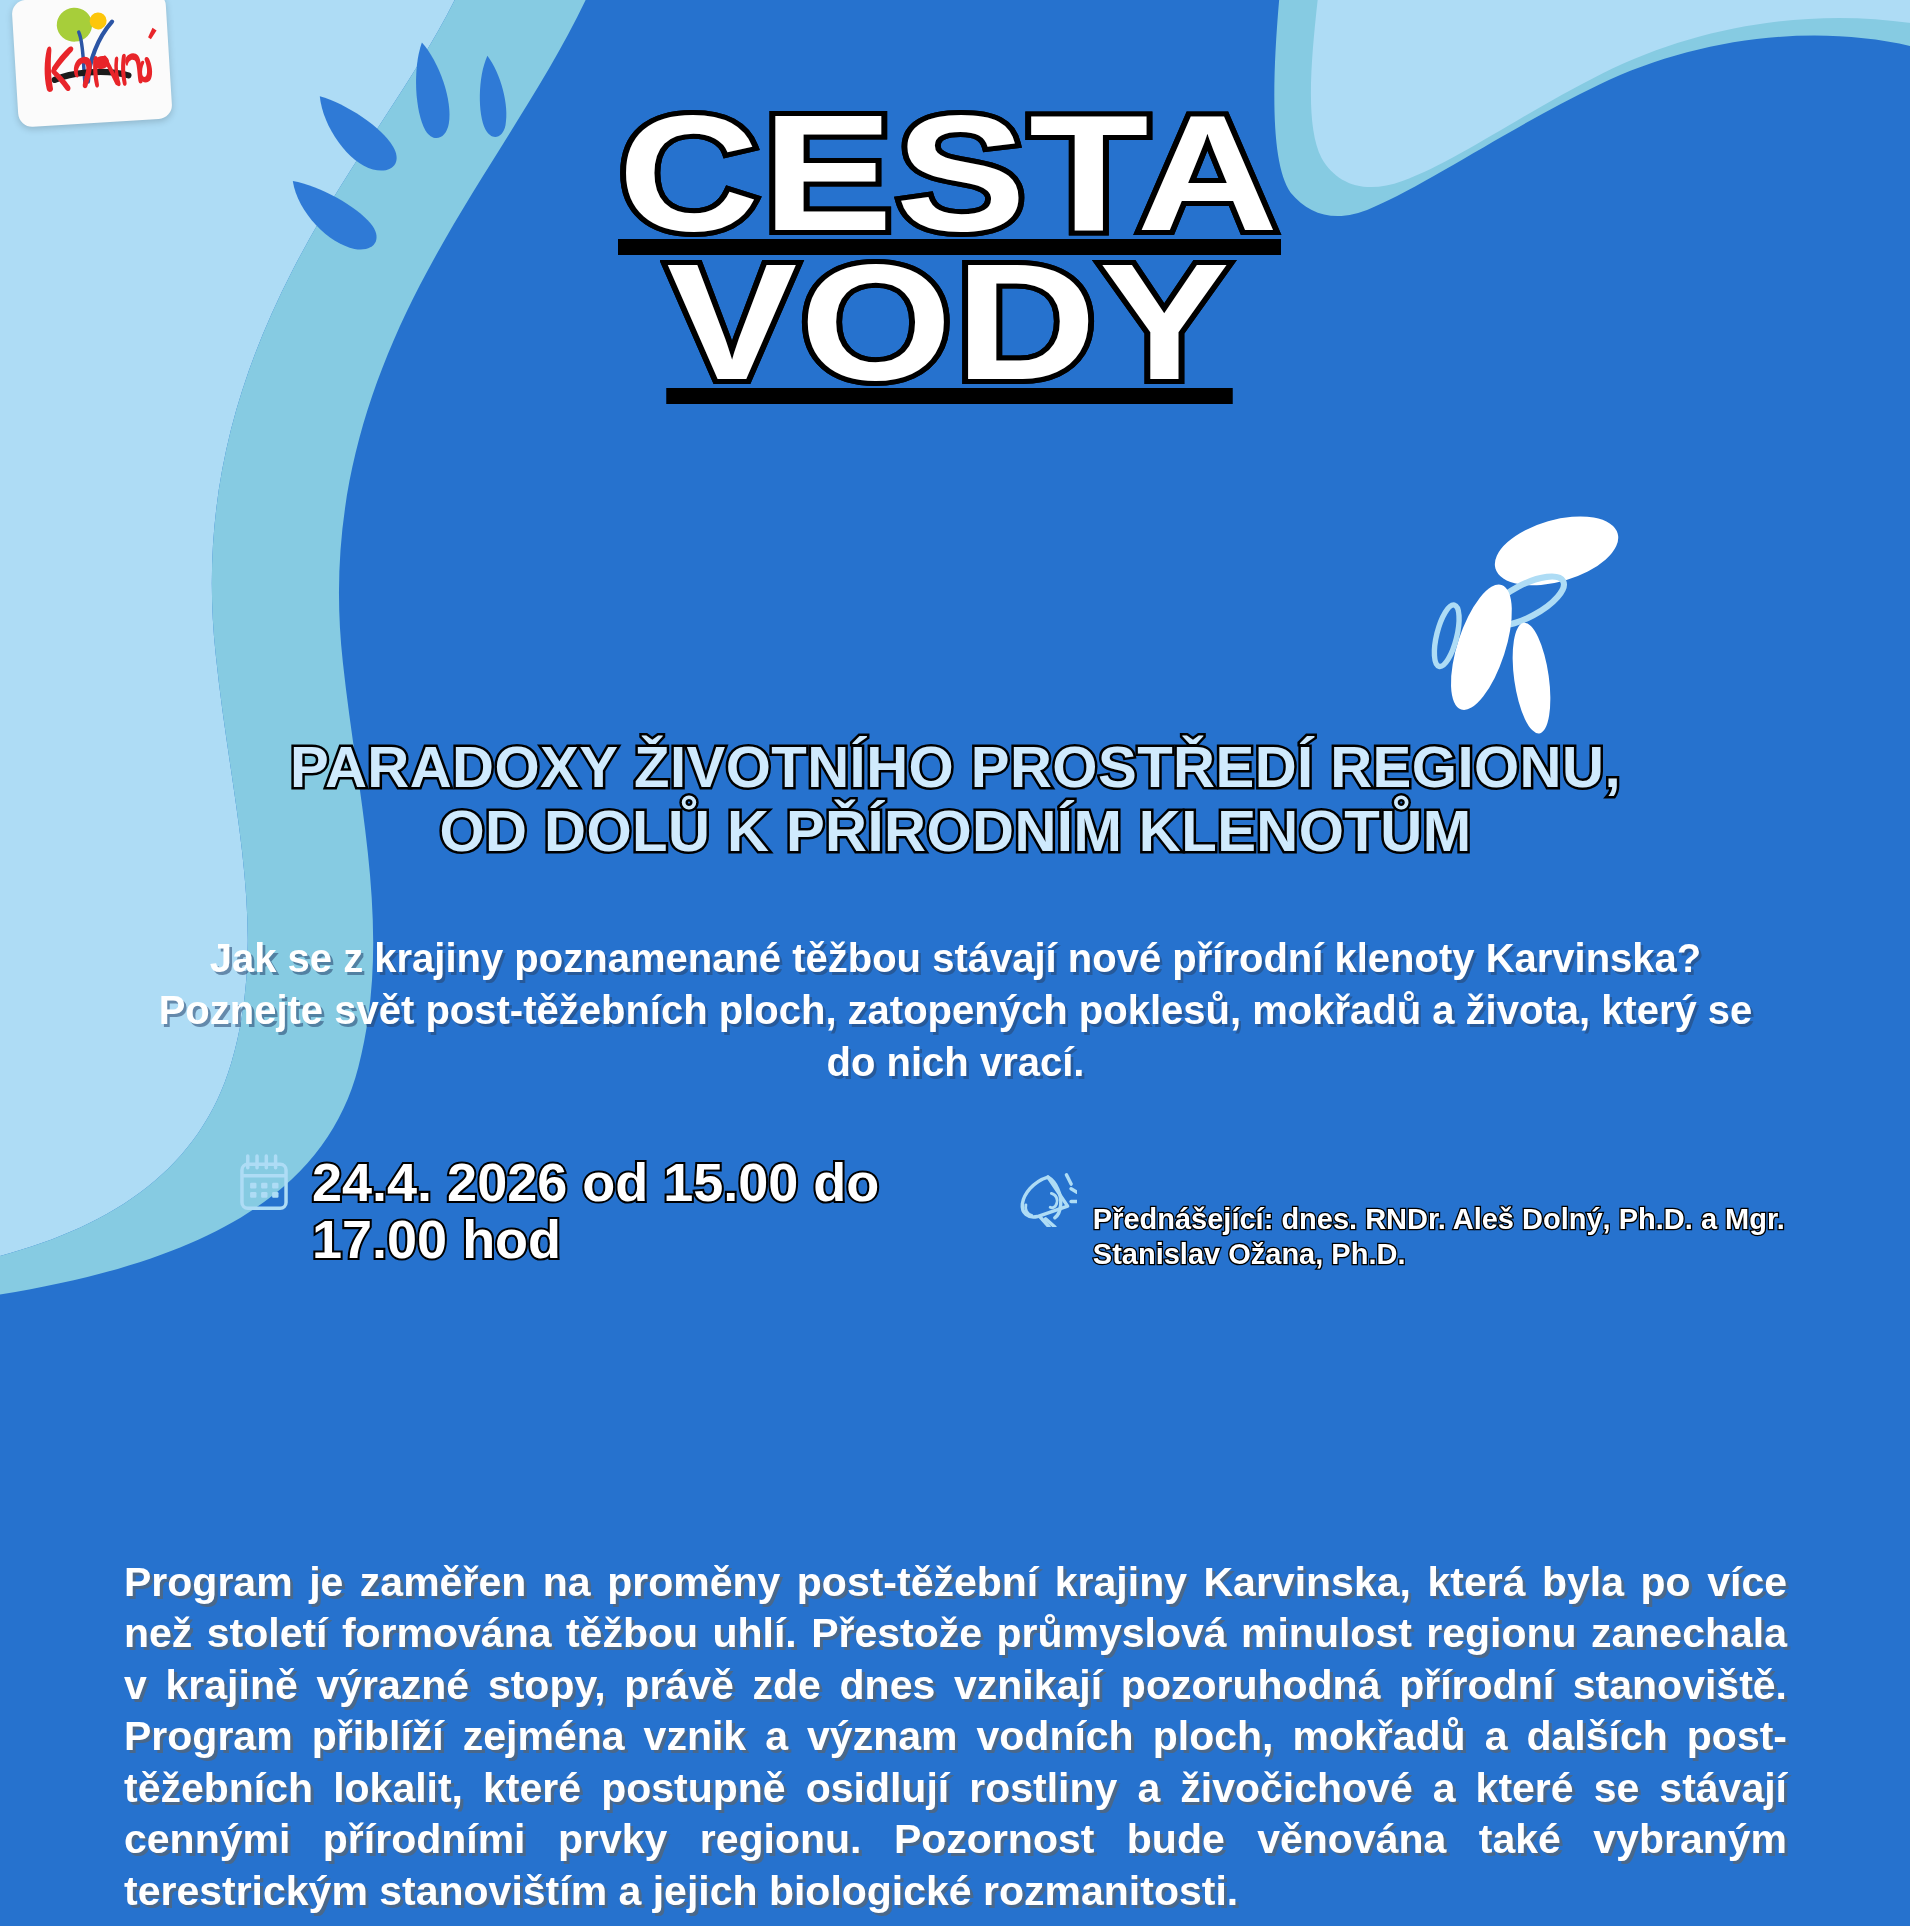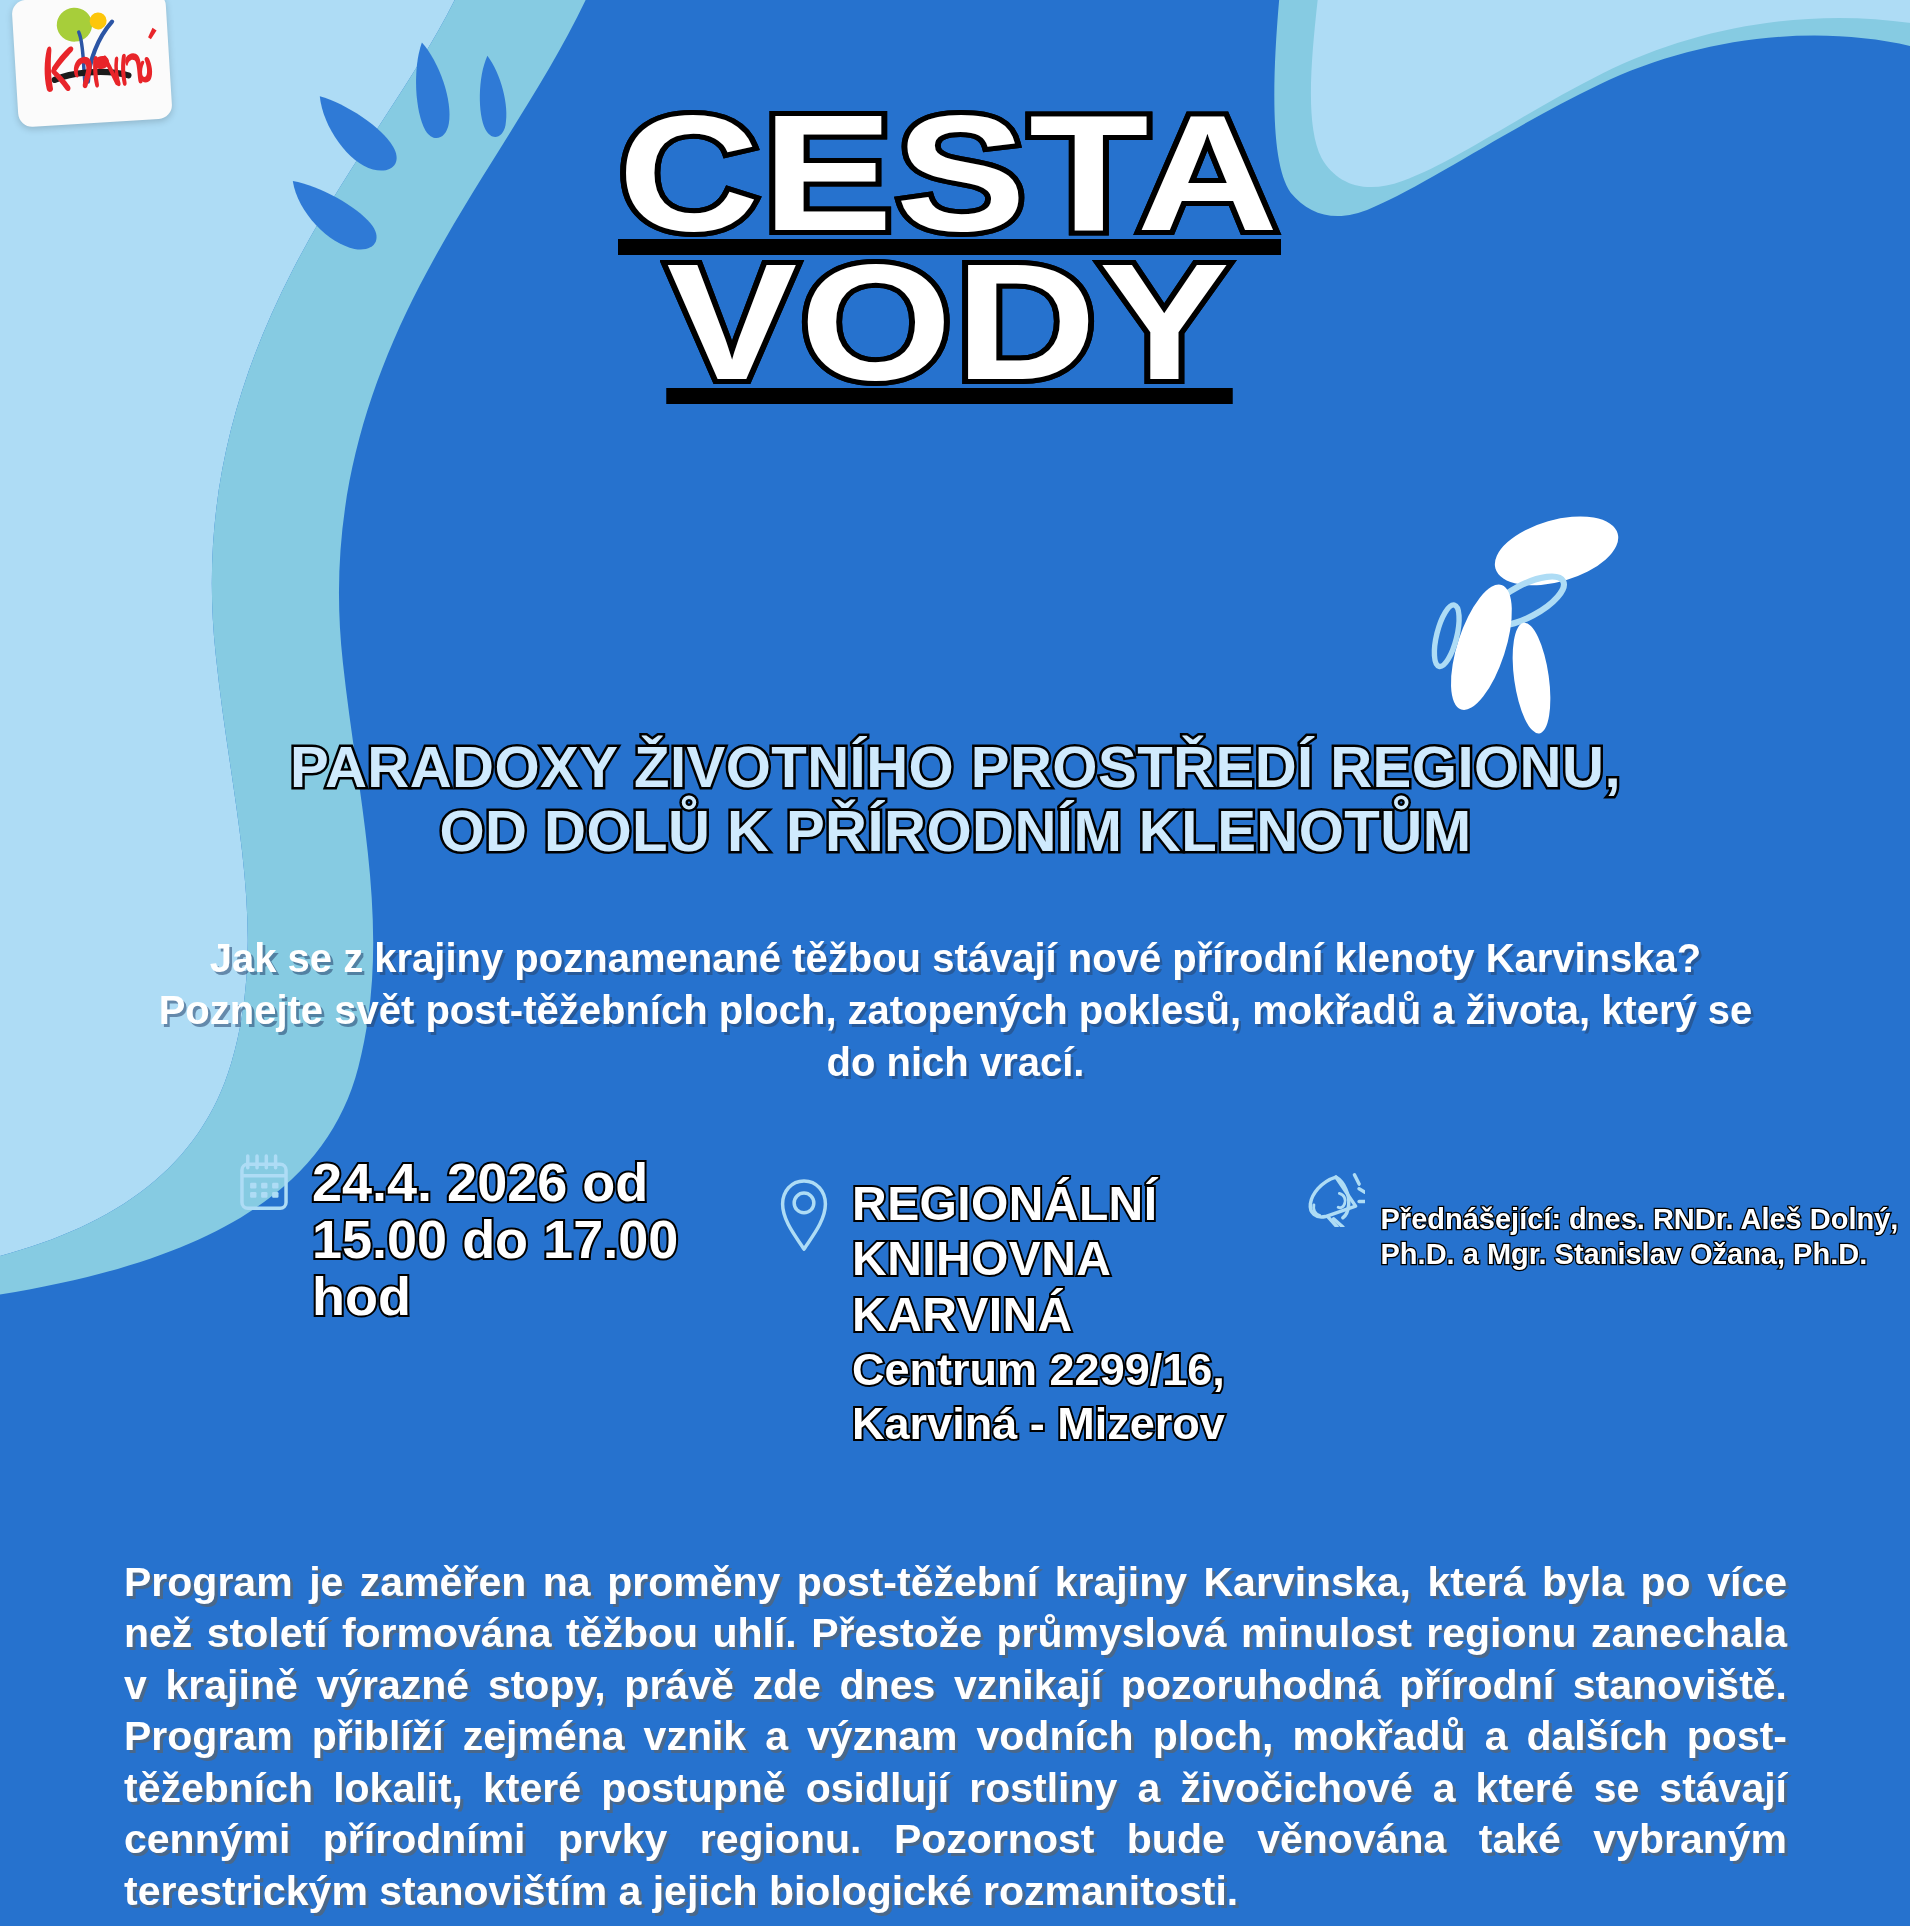--- a/index.html
+++ b/index.html
@@ -206,32 +206,20 @@
           <rect x="45" y="68" width="11" height="10" rx="2"></rect>
           <rect x="64" y="68" width="11" height="10" rx="2"></rect>
         </g>
       </svg>
     </div>
     <div class="info-txt">
       <div class="line-date">24.4. 2026 od 15.00 do 17.00 hod</div>
     </div>
   </div>
 
-  <div class="info-row" style="margin-top:22.3px">
-    <div class="info-ico">
-      <svg width="54" height="81" viewBox="0 0 90 140">
-        <path d="M45,12 C67,12 82,30 82,52 C82,82 56,112 45,130 C34,112 8,82 8,52 C8,30 23,12 45,12 Z" fill="none" stroke="#aedcf5" stroke-width="6" stroke-linejoin="round"></path>
-        <circle cx="45" cy="50" r="17" fill="none" stroke="#aedcf5" stroke-width="6"></circle>
-      </svg>
-    </div>
-    <div class="info-txt">
-      <div class="line-venue">REGIONÁLNÍ KNIHOVNA KARVINÁ</div>
-      <div class="line-addr">Centrum 2299/16, Karviná - Mizerov</div>
-    </div>
-  </div>
 
   <div class="info-row" style="margin-top:17px">
     <div class="info-ico">
       <svg width="64" height="58" viewBox="0 0 110 100">
         <path d="M60,14 L94,64 L42,82 C26,86 14,76 16,60 C18,44 34,22 60,14 Z" fill="none" stroke="#aedcf5" stroke-width="6" stroke-linejoin="round"></path>
         <path d="M60,14 C74,22 84,44 82,62 C81,72 78,80 72,84" fill="none" stroke="#aedcf5" stroke-width="6" stroke-linecap="round"></path>
         <path d="M66,42 C74,44 78,52 75,60 C73,66 68,68 64,66" fill="none" stroke="#aedcf5" stroke-width="5" stroke-linecap="round"></path>
         <path d="M22,62 C20,70 24,78 32,80" fill="none" stroke="#aedcf5" stroke-width="5" stroke-linecap="round"></path>
         <path d="M46,82 L62,100" fill="none" stroke="#aedcf5" stroke-width="6" stroke-linecap="round"></path>
         <path d="M56,86 L72,100" fill="none" stroke="#aedcf5" stroke-width="6" stroke-linecap="round"></path>

